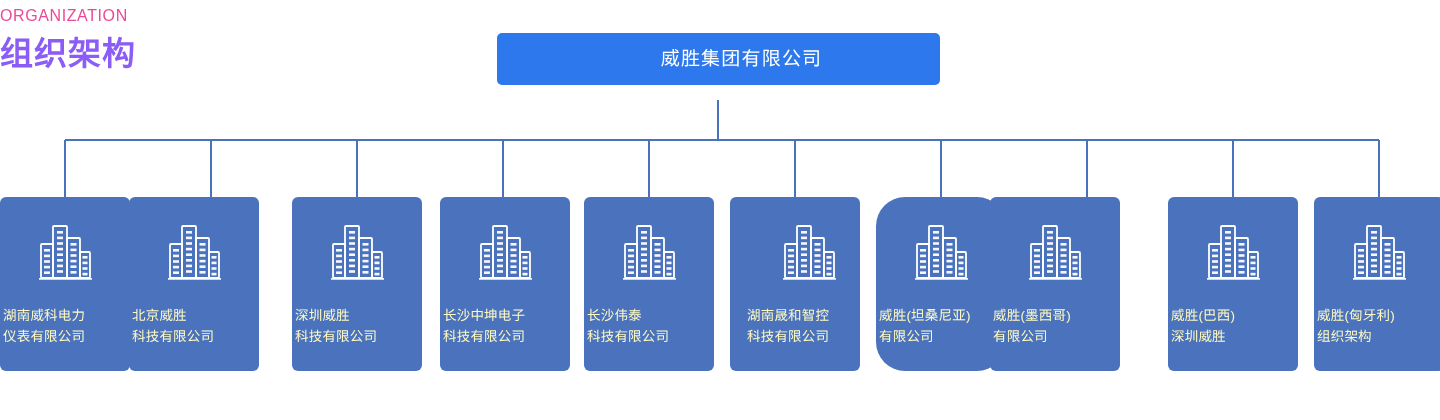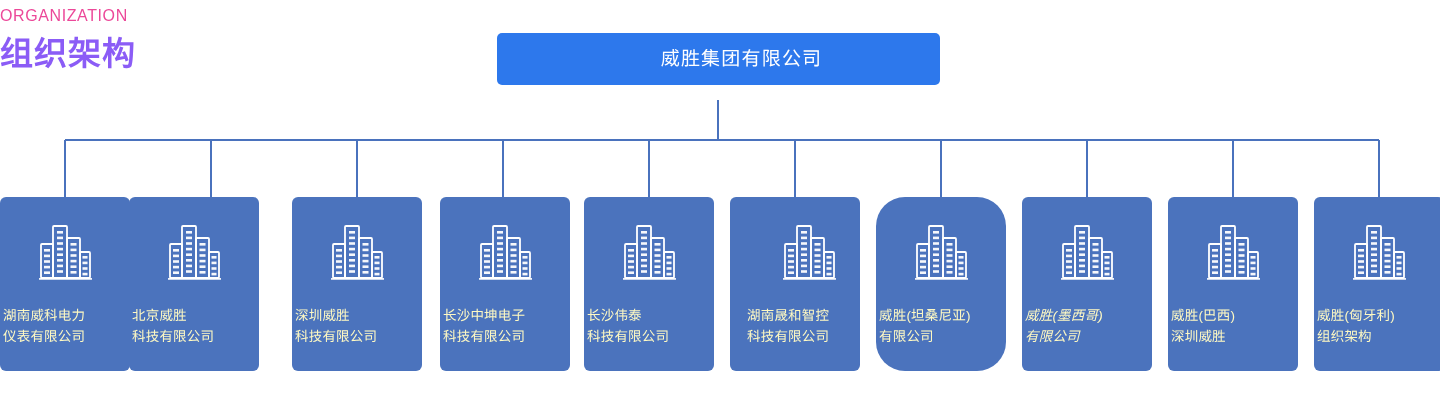--- a/index.html
+++ b/index.html
@@ -400,21 +400,21 @@
             <rect x="49.5" y="34" width="5" height="2.6"></rect>
             <rect x="49.5" y="39.6" width="5" height="2.6"></rect>
             <rect x="49.5" y="45.2" width="5" height="2.6"></rect>
             <rect x="49.5" y="50.8" width="5" height="2.6"></rect>
           </g>
           <rect x="6" y="56" width="53" height="1.8" fill="#ffffff" opacity="0.9"></rect>
         </svg>
         <div class="card-label">威胜(坦桑尼亚)
 有限公司</div>
       </div>
-      <div class="org-card" style="left: 1022px; background: rgb(75, 115, 189); font-style: italic;">
+      <div class="org-card" style="left: 990px; background: rgb(75, 115, 189);">
         <svg class="card-icon" viewBox="0 0 64 64" xmlns="http://www.w3.org/2000/svg" aria-hidden="true">
           <g fill="none" stroke="#ffffff" stroke-width="1.8" stroke-linejoin="round">
             <rect x="20" y="4" width="14" height="52" rx="1"></rect>
             <rect x="34" y="16" width="13" height="40" rx="1"></rect>
             <rect x="8" y="22" width="12" height="34" rx="1"></rect>
             <rect x="47" y="30" width="10" height="26" rx="1"></rect>
           </g>
           <g fill="#ffffff" opacity="0.95">
             <rect x="24" y="9" width="6" height="2.6"></rect>
             <rect x="24" y="14.6" width="6" height="2.6"></rect>

